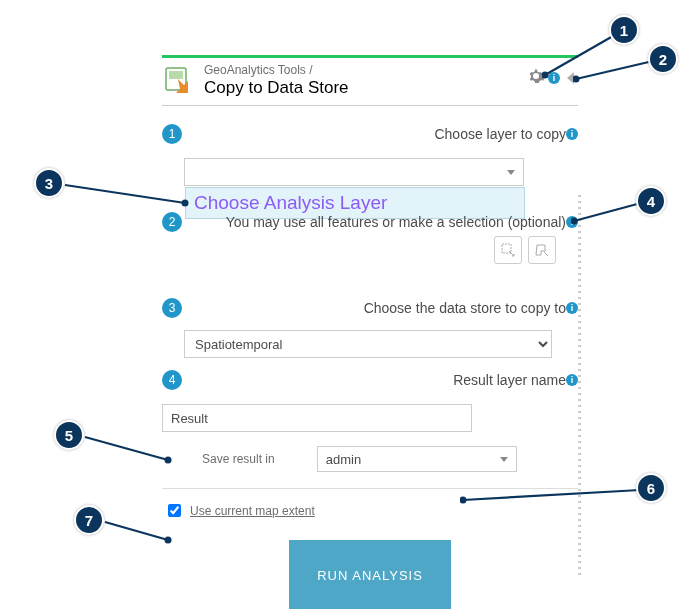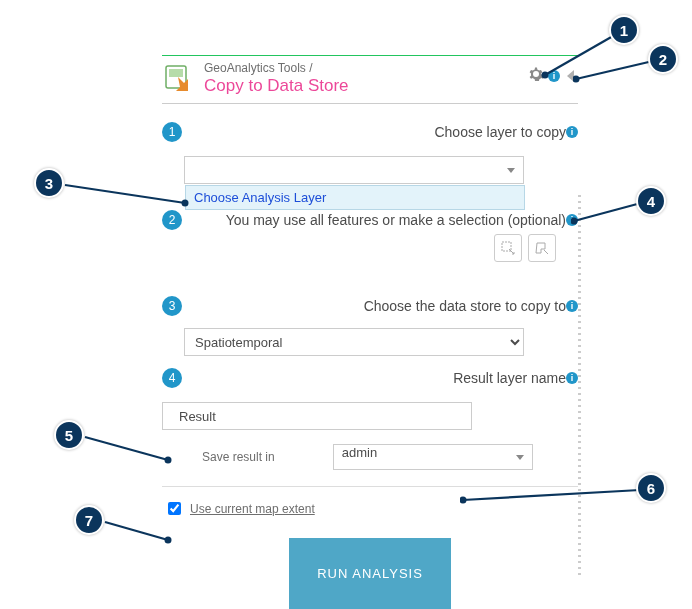--- a/index.html
+++ b/index.html
@@ -12,36 +12,36 @@
     position: relative;
     color: #4c4c4c;
   }
   .panel {
     position: absolute;
     left: 162px;
     top: 55px;
     width: 416px;
   }
   .hdr {
-    border-top: 1px solid #22c55e;
+    border-top: 3px solid #22c55e;
     border-bottom: 1px solid #ccc;
     padding: 6px 0 8px 0;
     display: flex;
     align-items: center;
     position: relative;
   }
   .hdr-icon {
     width: 32px; height: 32px;
     margin-right: 10px;
     position: relative;
   }
   .hdr-icon svg { display:block; }
   .hdr-text { line-height: 1.15; }
   .crumb { font-size: 12px; color: #6e6e6e; }
-  .title { font-size: 17px; color: #ec4899; }
+  .title { font-size: 17px; color: #000000; }
   .hdr-actions {
     position: absolute;
     right: 4px;
     top: 10px;
     display: flex;
     align-items: center;
     gap: 4px;
   }
   .gear { color:#8a8a8a; cursor:pointer; }
   .info-dot {
@@ -94,65 +94,65 @@
     border-right:4px solid transparent;
     border-top:5px solid #888;
   }
   .dd-option {
     position:absolute;
     left:0; top:28px;
     width:340px;
     background:#e3f3fa;
     border:1px solid #b7d7e6;
     padding:4px 8px;
-    font-size:13px;
-    color:#1d4ed8;
+    font-size:19px;
+    color:#8b5cf6;
     cursor:pointer;
   }
   .select-tools {
     display:flex; gap:6px;
     justify-content:flex-end;
     margin: 4px 22px 0 0;
   }
   .tool-btn {
     width:28px;height:28px;
     border:1px solid #ccc;
     border-radius:3px;
     display:flex;align-items:center;justify-content:center;
     color:#aaa; cursor:pointer;
     background:#fff;
   }
   .native-select {
     margin:12px 0 0 22px;
-    width: 340px; height:28px;
+    width: 368px; height:28px;
     font-size:13px; color:#4c4c4c;
     border:1px solid #ccc; background:#fff;
     padding:0 6px;
   }
   .text-input {
     margin:14px 0 0 0;
     width: 310px; height:28px;
     border:1px solid #ccc;
     font-size:13px;
-    padding:0 16px;
+    padding:0 8px;
     color:#4c4c4c;
   }
   .save-row {
     margin:14px 0 0 40px;
     display:flex; align-items:center;
     font-size:12px; color:#6e6e6e;gap:36px;
   }
   .save-dd {
-    margin-left:22px;
+    margin-left:6px;
     width:200px; height:26px;
     border:1px solid #ccc;
     position:relative;
     padding:0 8px;
     font-size:13px; color:#4c4c4c;
-    display:flex;align-items:flex-start;
+    display:flex;align-items:center;
     cursor:pointer;
     background:#fff;
   }
   .save-dd::after{
     content:"";
     position:absolute; right:8px; top:10px;
     width:0;height:0;
     border-left:4px solid transparent;
     border-right:4px solid transparent;
     border-top:5px solid #888;

